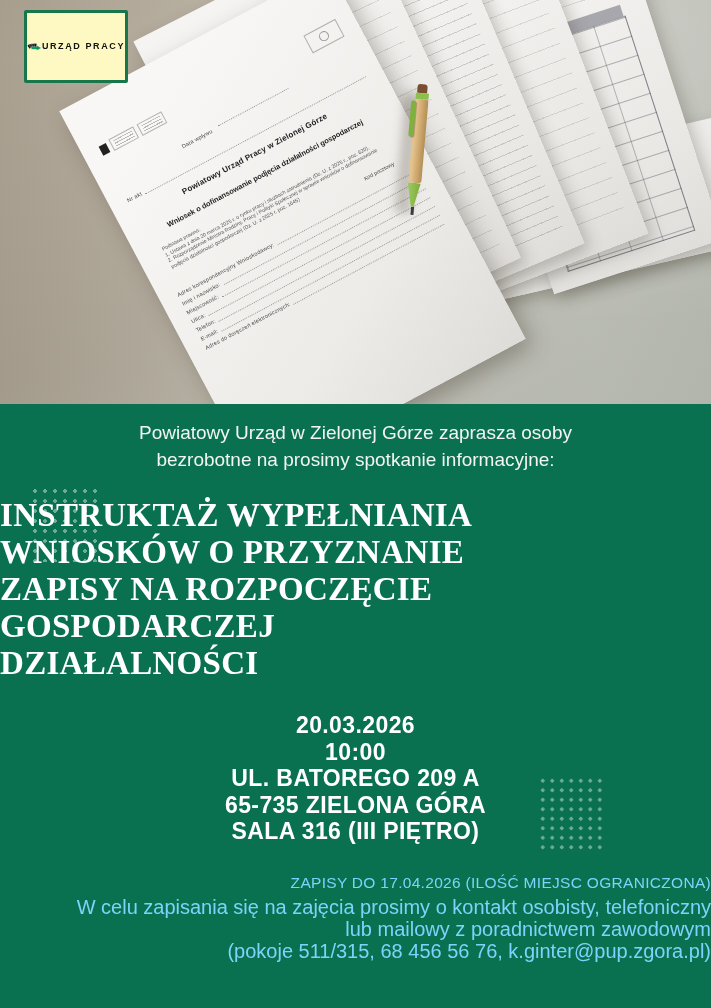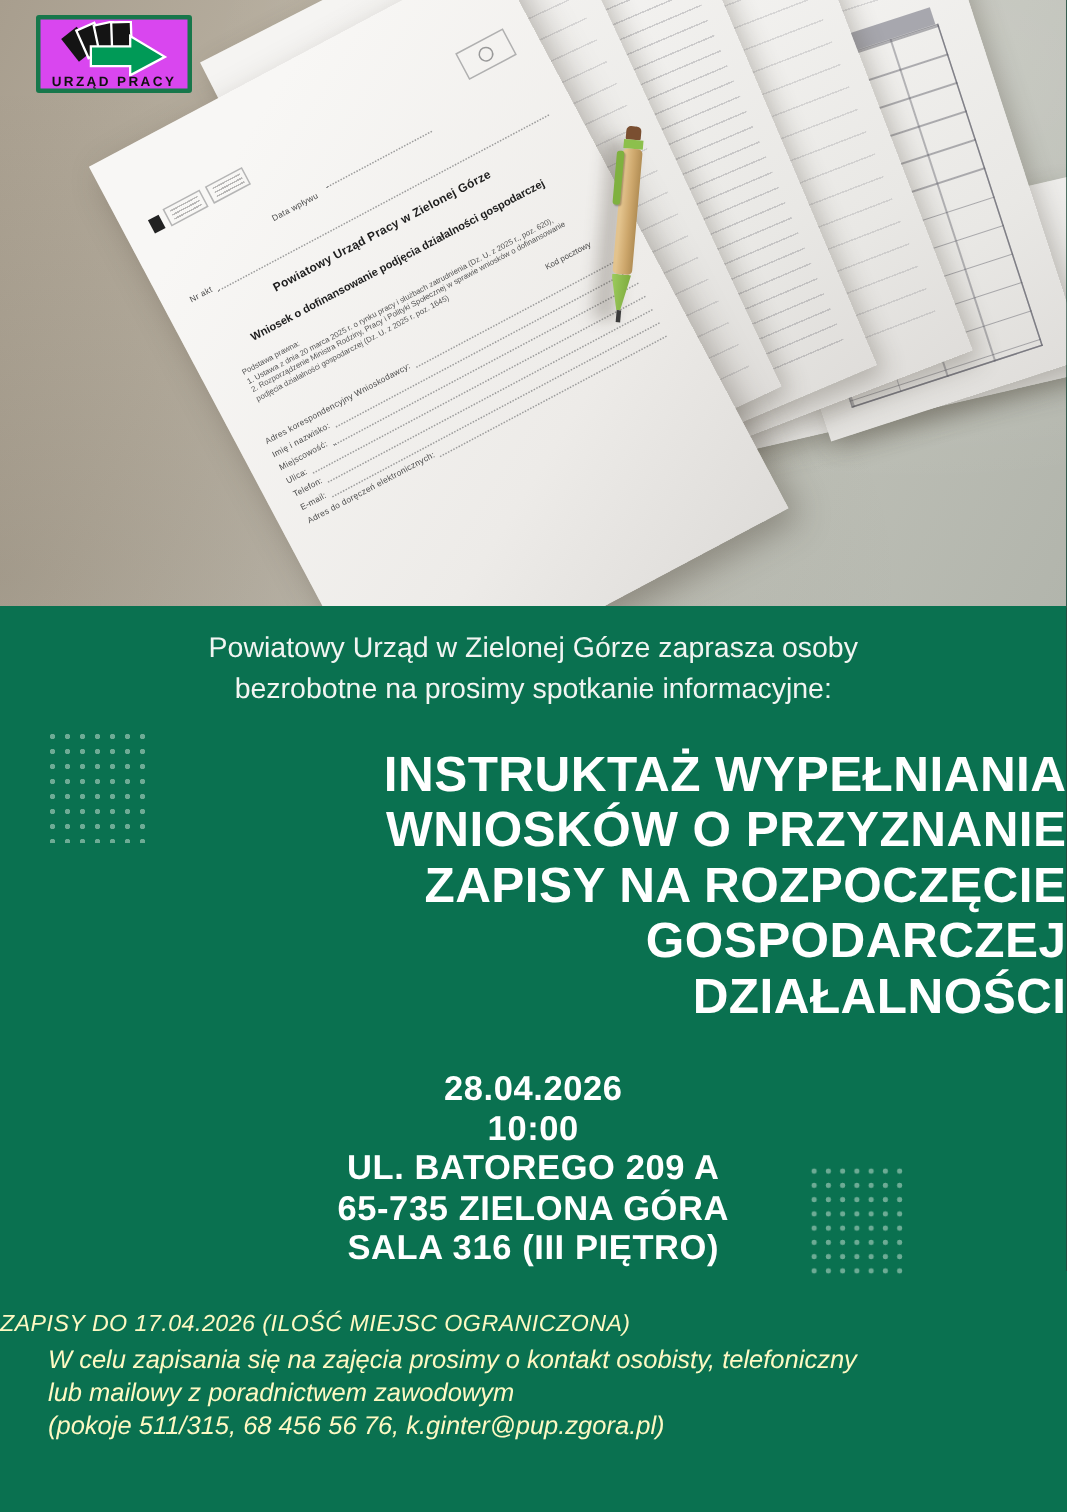--- a/index.html
+++ b/index.html
@@ -71,41 +71,41 @@
   .pen-button{width:10px;height:9px;background:#7a4f31;border-radius:3px 3px 1px 1px;}
   .pen-band{width:13px;height:6px;background:#8cc04c;}
   .pen-barrel{position:relative;width:13px;height:84px;border-radius:3px;
     background:linear-gradient(to right,#e3c38d 15%,#cda76c 60%,#b28e55 100%);}
   .pen-clip{position:absolute;left:-4px;top:2px;width:5px;height:36px;background:#7fb13f;border-radius:2px;
     box-shadow:1px 1px 1px rgba(0,0,0,.25);}
   .pen-cone{width:13px;height:24px;background:linear-gradient(to right,#9ccb5d,#7daa3d);
     clip-path:polygon(0 0,100% 0,60% 100%,40% 100%);}
   .pen-tip{width:3px;height:8px;background:#3b3b3b;}
   
-  .logo{position:absolute;left:24px;top:10px;width:104px;height:52px;background:#d946ef;
+  .logo{position:absolute;left:24px;top:10px;width:104px;height:73px;background:#fef9c3;
     border:3px solid #17774b;border-radius:2px;box-sizing:border-box;z-index:10;
-    display:flex;flex-direction:column;align-items:center;}
+    display:flex;flex-direction:row;align-items:center;}
   .logo svg{display:block;width:96px;height:48px;margin-top:1px;}
   .logo-label{font-size:9px;font-weight:bold;color:#111;letter-spacing:1.6px;margin-top:-2px;white-space:nowrap;}
   
   .green-panel{position:absolute;left:0;top:404px;width:711px;height:604px;background:#0a7150;}
   .dots{position:absolute;z-index:1;
     background-image:radial-gradient(circle, rgba(190,219,205,.55) 1.6px, rgba(190,219,205,0) 2px);
     background-size:10px 10px;}
   .dots-left{left:30px;top:486px;width:68px;height:76px;}
   .dots-right{left:538px;top:776px;width:66px;height:74px;background-size:9.5px 9.5px;}
   .intro{position:absolute;left:0;top:419px;width:711px;text-align:center;color:#f2f5f2;
     font-size:19px;line-height:27px;z-index:2;}
-  .headline{position:absolute;left:0;top:497px;width:711px;text-align:right;color:#ffffff;
-    font-size:33px;line-height:37px;font-weight:bold;letter-spacing:.3px;z-index:2;}
+  .headline{position:absolute;left:0;top:497px;width:711px;text-align:left;color:#ffffff;
+    font-size:33px;line-height:37px;font-weight:bold;letter-spacing:.3px;z-index:2;font-family:Liberation Serif, serif;}
   .event{position:absolute;left:0;top:712px;width:711px;text-align:center;color:#ffffff;
     font-size:23px;line-height:26.5px;font-weight:bold;letter-spacing:.4px;z-index:2;}
-  .registration{position:absolute;left:0;top:872px;width:711px;text-align:left;color:#fef9c3;z-index:2;font-style:italic;}
+  .registration{position:absolute;left:0;top:872px;width:711px;text-align:right;color:#7dd3fc;z-index:2;}
   .registration .reg-caps{font-size:15.5px;line-height:21px;letter-spacing:.3px;margin-bottom:3px;}
-  .registration .reg-line{font-size:17px;line-height:22px;padding-left:32px;}
+  .registration .reg-line{font-size:20px;line-height:22px;padding-left:32px;}
 </style>
 </head>
 <body>
 
 <div class="poster">
 
   <div class="photo">
     <div class="sheet under-sheet"></div>
 
     <div class="sheet sheet-f">
@@ -231,21 +231,21 @@
 
   <div class="headline">
     <div>INSTRUKTAŻ WYPEŁNIANIA</div>
     <div>WNIOSKÓW O PRZYZNANIE</div>
     <div>ZAPISY NA ROZPOCZĘCIE</div>
     <div>GOSPODARCZEJ</div>
     <div>DZIAŁALNOŚCI</div>
   </div>
 
   <div class="event">
-    <div>28.04.2026</div>
+    <div>20.03.2026</div>
     <div>10:00</div>
     <div>UL. BATOREGO 209 A</div>
     <div>65-735 ZIELONA GÓRA</div>
     <div>SALA 316 (III PIĘTRO)</div>
   </div>
 
   <div class="registration">
     <div class="reg-caps">ZAPISY DO 17.04.2026 (ILOŚĆ MIEJSC OGRANICZONA)</div>
     <div class="reg-line">W celu zapisania się na zajęcia prosimy o kontakt osobisty, telefoniczny</div>
     <div class="reg-line">lub mailowy z poradnictwem zawodowym</div>

